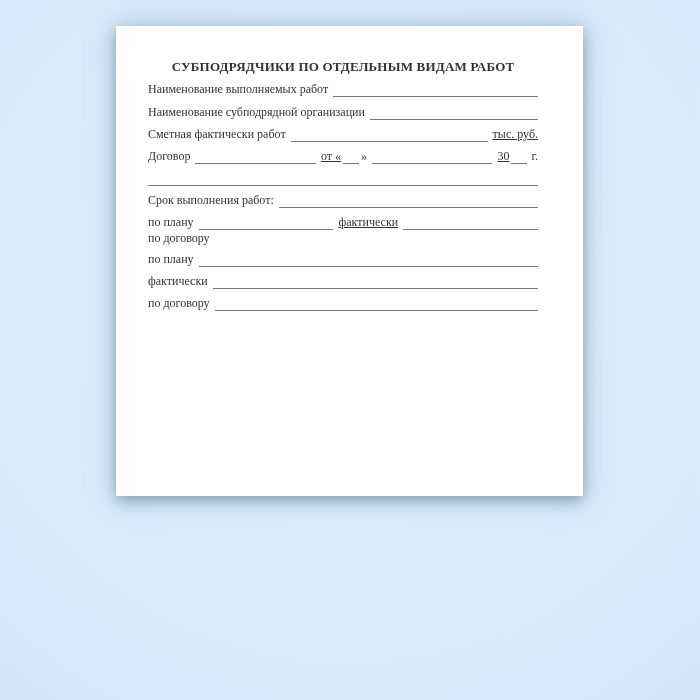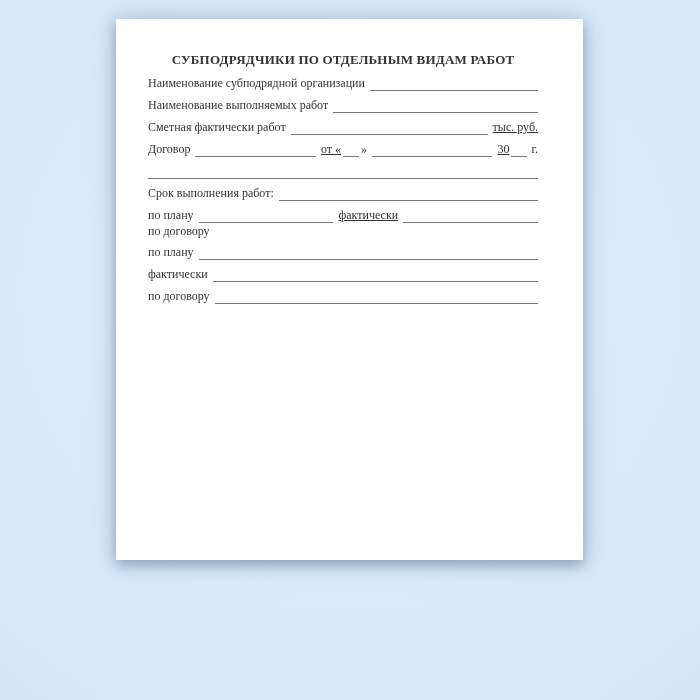--- a/index.html
+++ b/index.html
@@ -11,23 +11,23 @@
     font-family: "Liberation Serif", "DejaVu Serif", serif;
   }
   body {
     background: radial-gradient(120% 115% at 50% 42%,
       #e0effc 0%, #d6e9fa 55%, #c2d8ee 100%);
     position: relative;
   }
   .page {
     position: absolute;
     left: 116px;
-    top: 19px;
+    top: 26px;
     width: 467px;
-    height: 541px;
+    height: 470px;
     background: var(--page, #ffffff);
     box-shadow: 0 5px 12px rgba(80,105,135,.50),
                 0 0 28px rgba(115,145,180,.35);
   }
   .content {
     position: absolute;
     left: 32px;
     right: 45px;
     top: 0;
     color: var(--text, #333333);
@@ -77,27 +77,27 @@
   }
 </style>
 </head>
 <body>
 
 <div class="page">
   <div class="content">
 
     <div class="title">СУБПОДРЯДЧИКИ ПО ОТДЕЛЬНЫМ ВИДАМ РАБОТ</div>
 
-    <div class="frow first">
-      <span class="lbl">Наименование субподрядной организации</span>
+    <div class="frow">
+      <span class="lbl">Наименование выполняемых работ</span>
       <span class="fill"></span>
     </div>
 
-    <div class="frow">
-      <span class="lbl">Наименование выполняемых работ</span>
+    <div class="frow first">
+      <span class="lbl">Наименование субподрядной организации</span>
       <span class="fill"></span>
     </div>
 
     <div class="frow">
       <span class="lbl">Сметная фактически работ</span>
       <span class="fill"></span>
       <span class="lbl m5">тыс. руб.</span>
     </div>
 
     <div class="frow">

